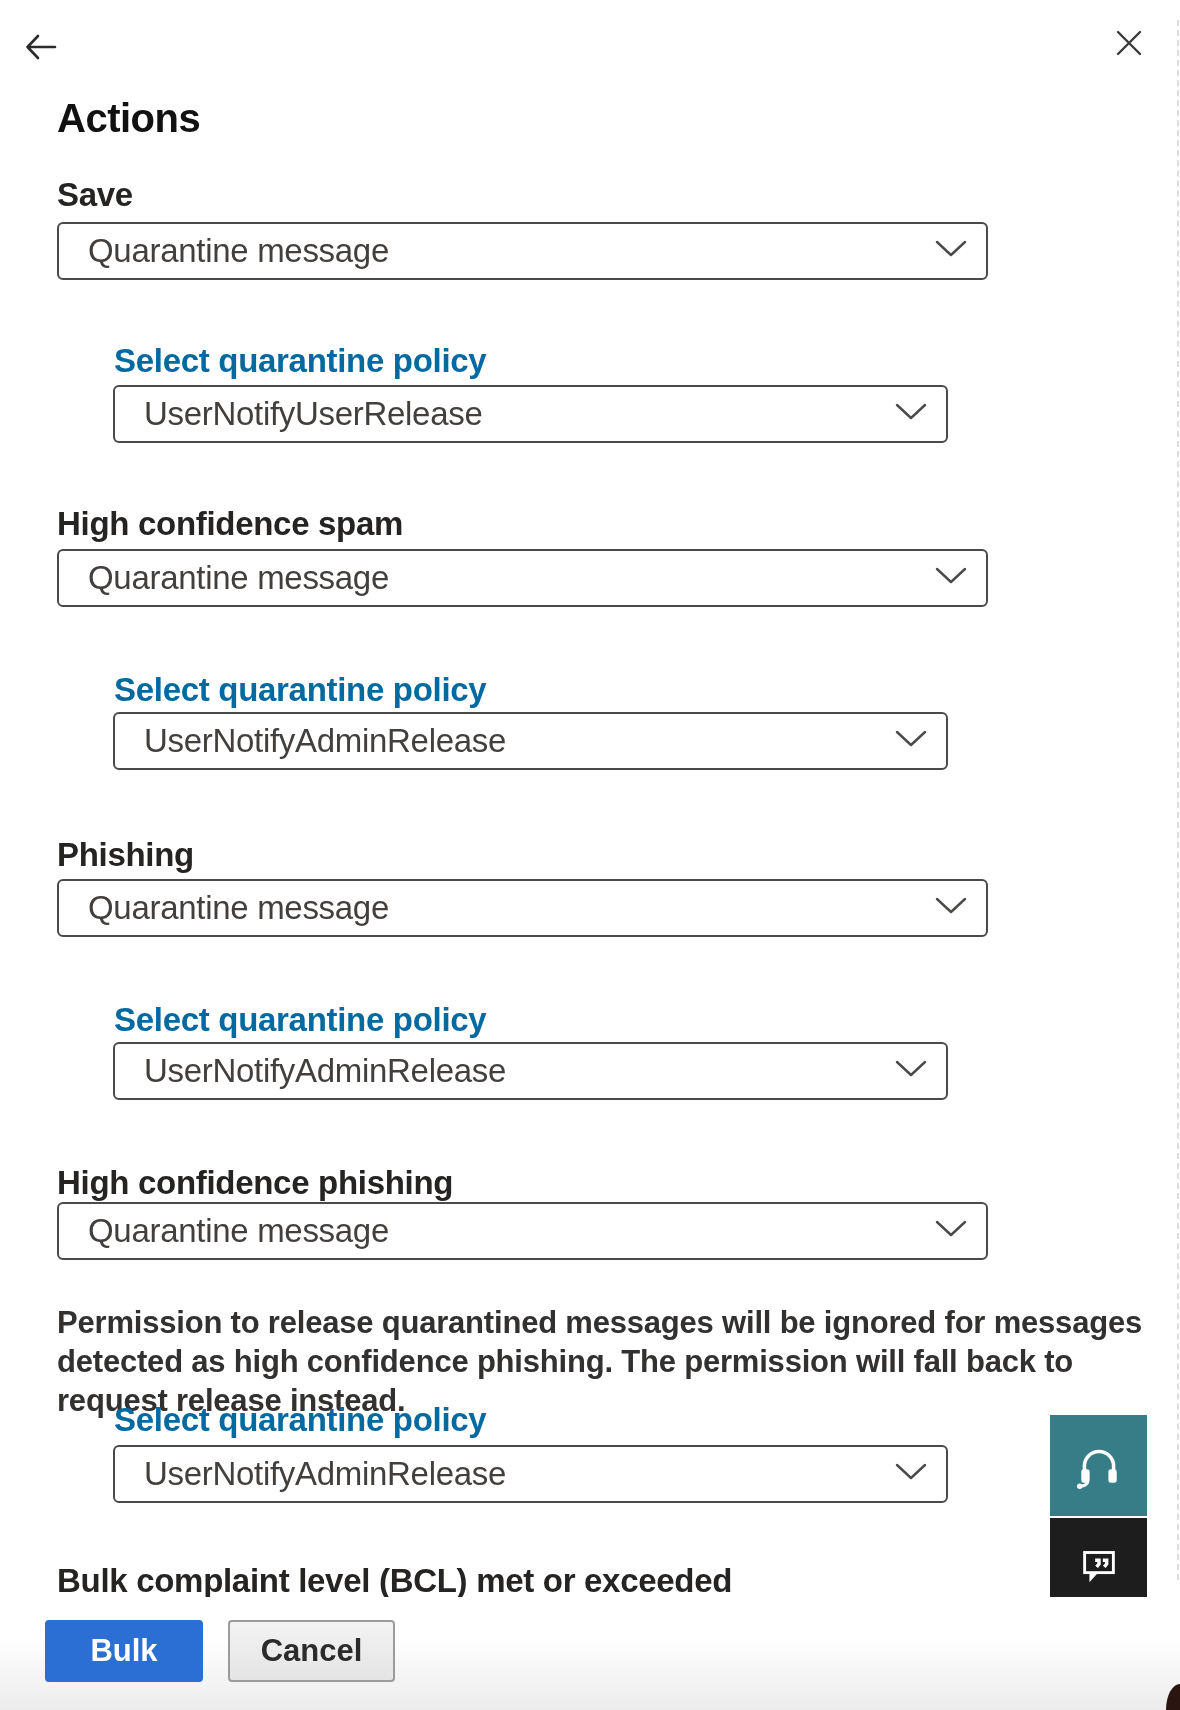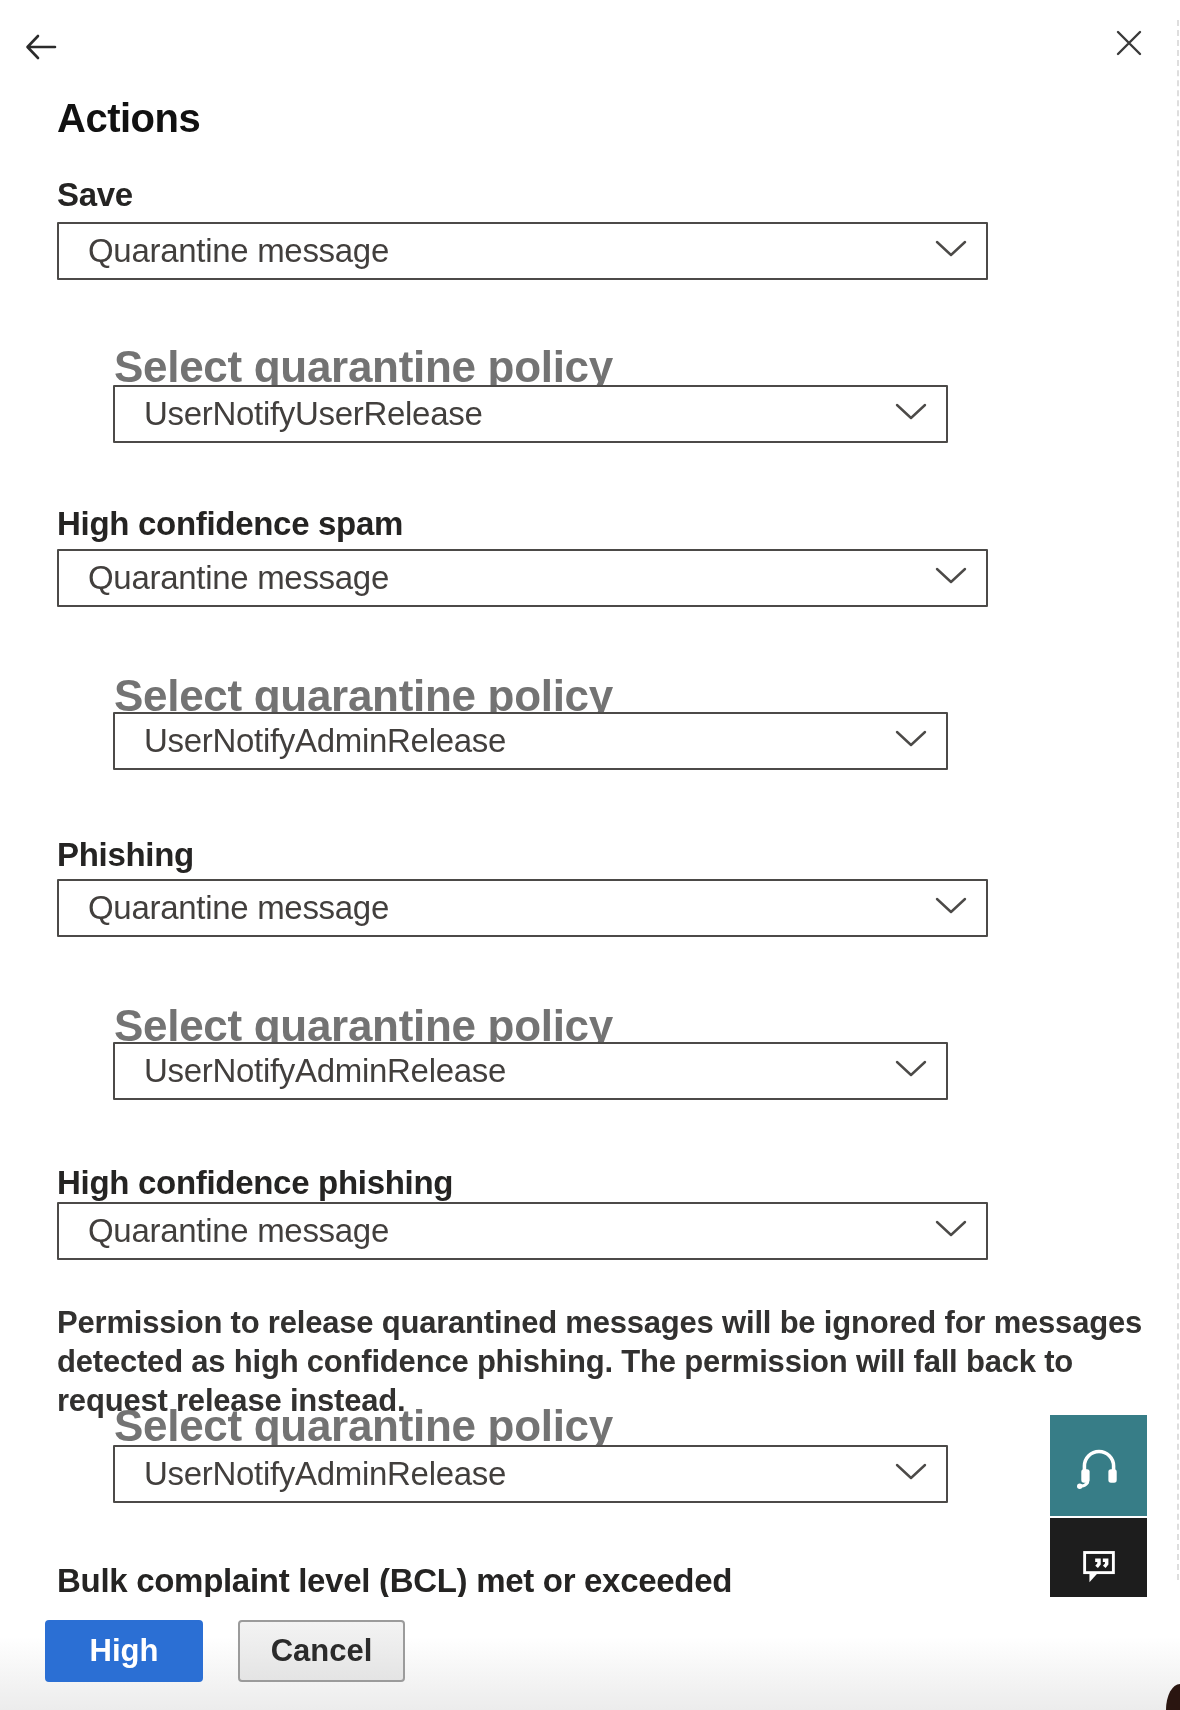--- a/index.html
+++ b/index.html
@@ -20,25 +20,25 @@
     font-size:40px;font-weight:700;color:#111111;letter-spacing:-0.5px;
   }
 
   
   .cat-label{
     position:absolute;left:57px;
     font-size:33px;font-weight:600;color:#252423;letter-spacing:-0.3px;
   }
   .policy-label{
     position:absolute;left:114px;
-    font-size:44px;font-weight:600;color:#737373;letter-spacing:-0.3px;text-align:center;
+    font-size:33px;font-weight:600;color:#0369a1;letter-spacing:-0.3px;text-align:center;
   }
   .combo{
     position:absolute;box-sizing:border-box;height:58px;
-    border:2px solid #4c4a48;border-radius:1px;background:#ffffff;
+    border:2px solid #4c4a48;border-radius:6px;background:#ffffff;
     cursor:pointer;
   }
   .combo.outer{left:57px;width:931px;}
   .combo.inner{left:113px;width:835px;}
   .combo .value{
     position:absolute;left:29px;top:50%;transform:translateY(-50%);
     font-size:33px;font-weight:400;color:#423f3d;letter-spacing:-0.3px;white-space:nowrap;
   }
   .combo .chev{position:absolute;right:18px;top:50%;transform:translateY(-50%);}
 
@@ -71,21 +71,21 @@
     position:absolute;top:23px;height:62px;box-sizing:border-box;
     border-radius:4px;font-family:"Liberation Sans",sans-serif;
     font-size:31px;cursor:pointer;
   }
   #save-btn{
     left:45px;width:158px;background:#2b6fd4;border:2px solid #2b6fd4;
     color:#ffffff;font-weight:600;
   }
   #cancel-btn{
     left:228px;width:167px;background:linear-gradient(180deg,#f3f3f3,#e4e4e4);
-    border:2px solid #9b9b9b;color:#2b2b2b;font-weight:600;margin-left:10px;
+    border:2px solid #9b9b9b;color:#2b2b2b;font-weight:600;
   }
 
   
   #help-btn{
     position:absolute;left:1050px;top:1415px;width:97px;height:101px;
     background:#377d87;border:none;cursor:pointer;line-height:0;
     display:flex;align-items:center;justify-content:center;padding:0;
   }
   #feedback-btn{
     position:absolute;left:1050px;top:1518px;width:97px;height:92px;
@@ -218,18 +218,18 @@
   <span>
     <svg width="46" height="46" viewBox="0 0 48 48">
       <rect x="9" y="12" width="30" height="21" fill="none" stroke="#ffffff" stroke-width="3"></rect>
       <polygon points="14,33 14,43 23,33" fill="#ffffff"></polygon>
       <path d="M20 20 h4 v4 l-2.5 3 M28 20 h4 v4 l-2.5 3" fill="none" stroke="#ffffff" stroke-width="3.6"></path>
     </svg>
   </span>
 </button>
 
 <div id="footer">
-  <button class="btn" id="save-btn">High</button>
+  <button class="btn" id="save-btn">Bulk</button>
   <button class="btn" id="cancel-btn">Cancel</button>
 </div>
 
 <div id="scroll-track"></div>
 <div id="corner-frag"></div>
 
 </body></html>

